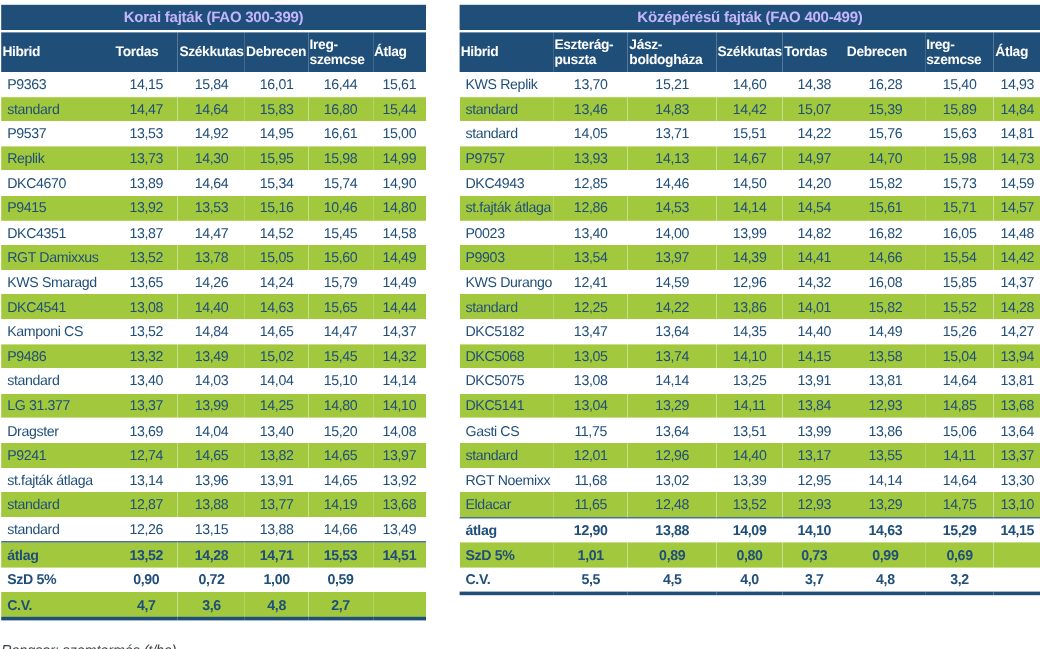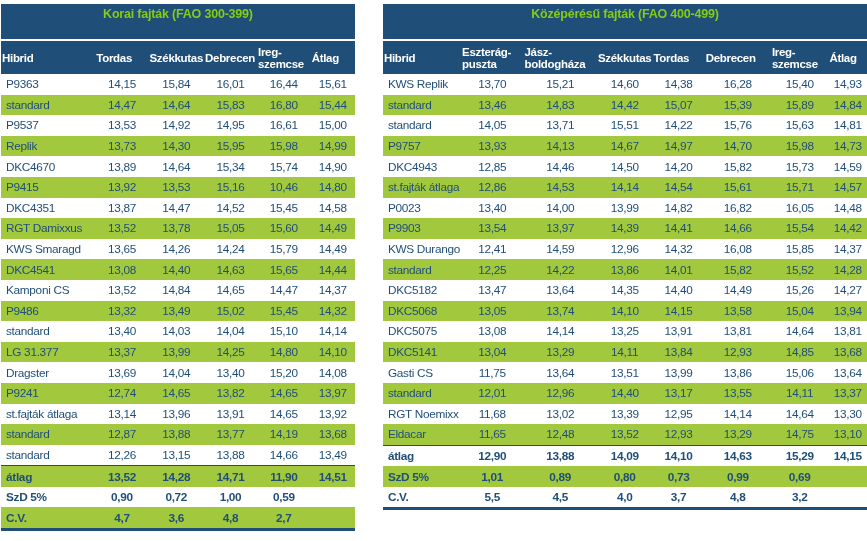--- a/index.html
+++ b/index.html
@@ -5,23 +5,23 @@
   html,body { margin:0; padding:0; background:#ffffff; }
   body {
     width:867px; height:541px; overflow:hidden;
     font-family:"Liberation Sans", sans-serif;
     --navy:#1f4e79; --green:#a2c93e; --text:#1f4e79;
   }
   .page { padding:4px 0 0 1px; }
   .tables-row { display:flex; gap:28px; align-items:flex-start; }
 
   .tbl-title {
-    background:var(--navy); color:#84cc16; font-weight:bold;
+    background:var(--navy); color:#c4b5fd; font-weight:bold;
     font-size:12.5px; letter-spacing:-0.2px;
-    text-align:center; height:35px; line-height:21px; margin-bottom:2px;
+    text-align:center; height:21px; line-height:21px; margin-bottom:2px;
   }
   table {
     border-collapse:collapse; table-layout:fixed;
     border-bottom:3px solid var(--navy);
   }
   th {
     background:var(--navy); color:#ffffff; font-weight:bold;
     font-size:11.5px; line-height:12px; height:33px;
     vertical-align:middle; text-align:left;
     white-space:pre-line; padding:0 1px; letter-spacing:-0.3px;
@@ -220,21 +220,21 @@
               <td>13,15</td>
               <td>13,88</td>
               <td>14,66</td>
               <td>13,49</td>
             </tr>
             <tr class="green bold sum-first">
               <td class="name">átlag</td>
               <td>13,52</td>
               <td>14,28</td>
               <td>14,71</td>
-              <td>11,90</td>
+              <td>15,53</td>
               <td>14,51</td>
             </tr>
             <tr class="bold">
               <td class="name">SzD 5%</td>
               <td>0,90</td>
               <td>0,72</td>
               <td>1,00</td>
               <td>0,59</td>
               <td></td>
             </tr>

